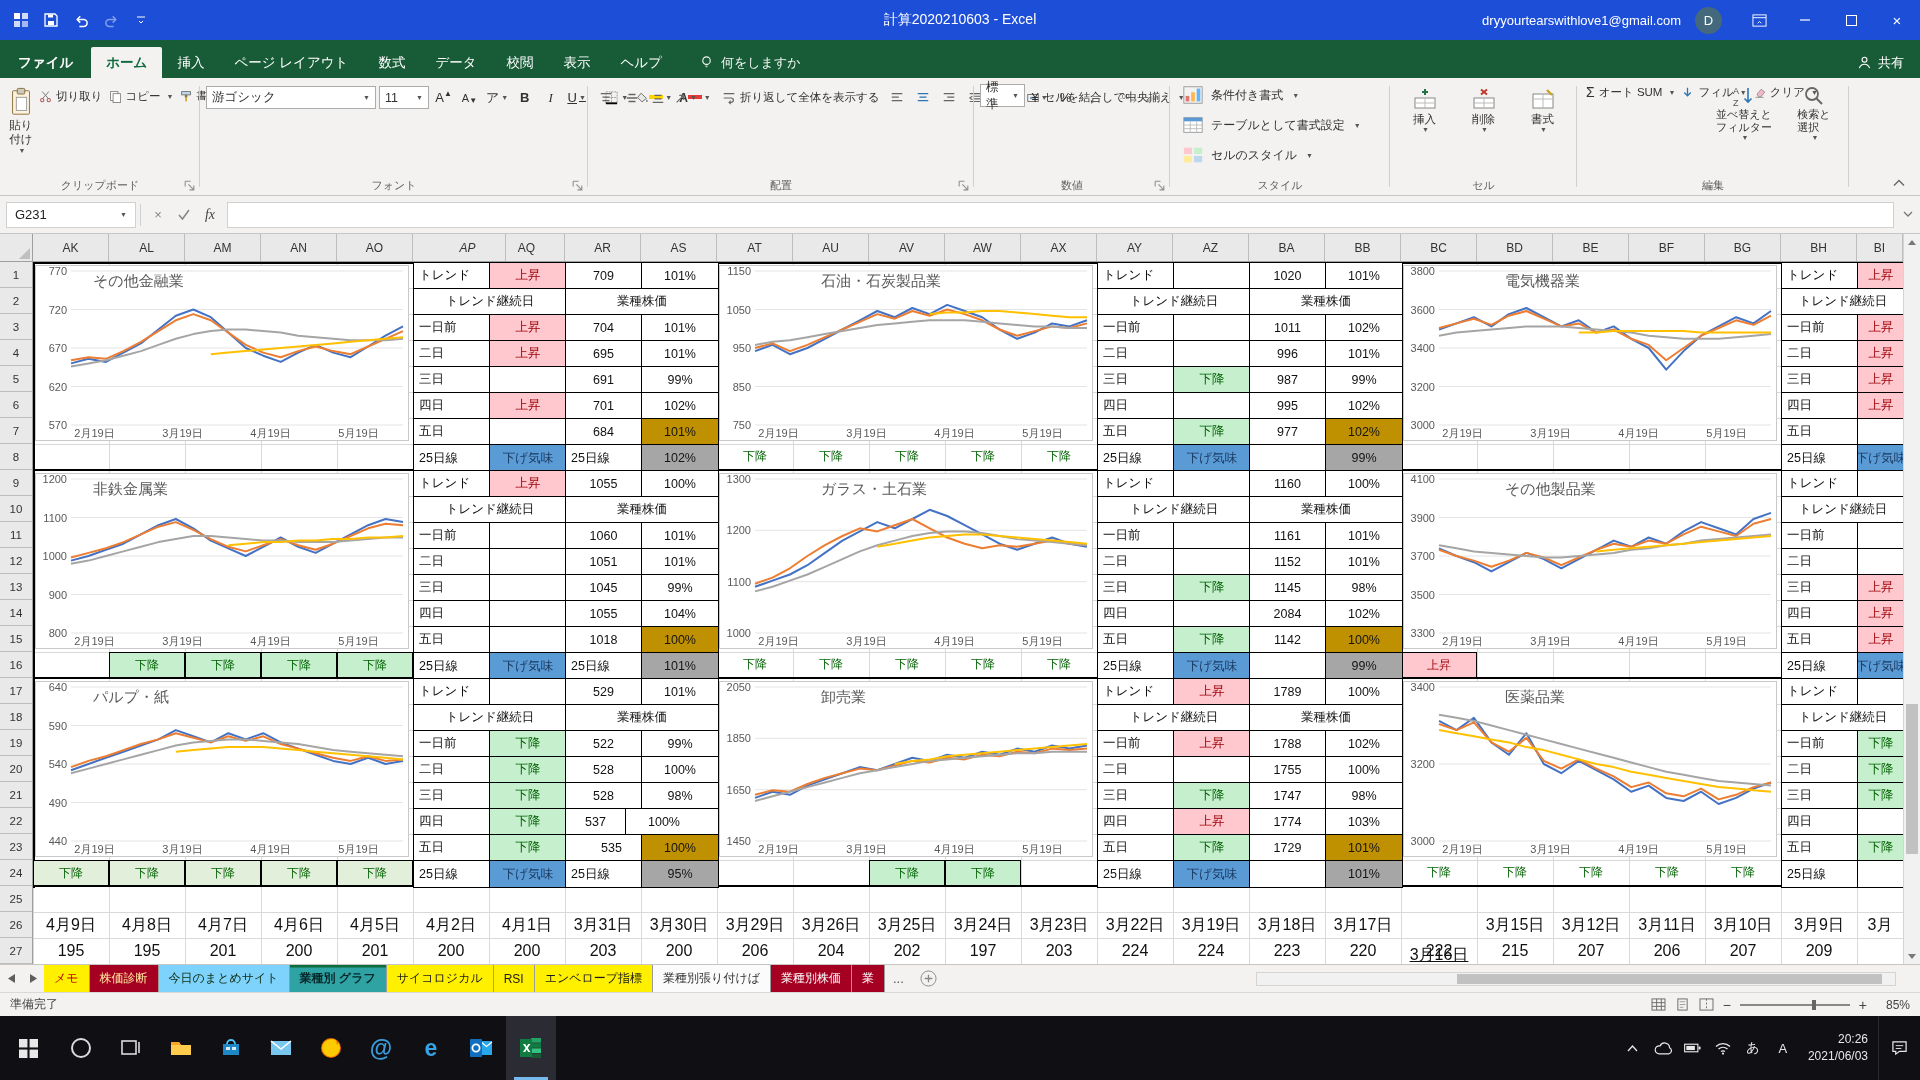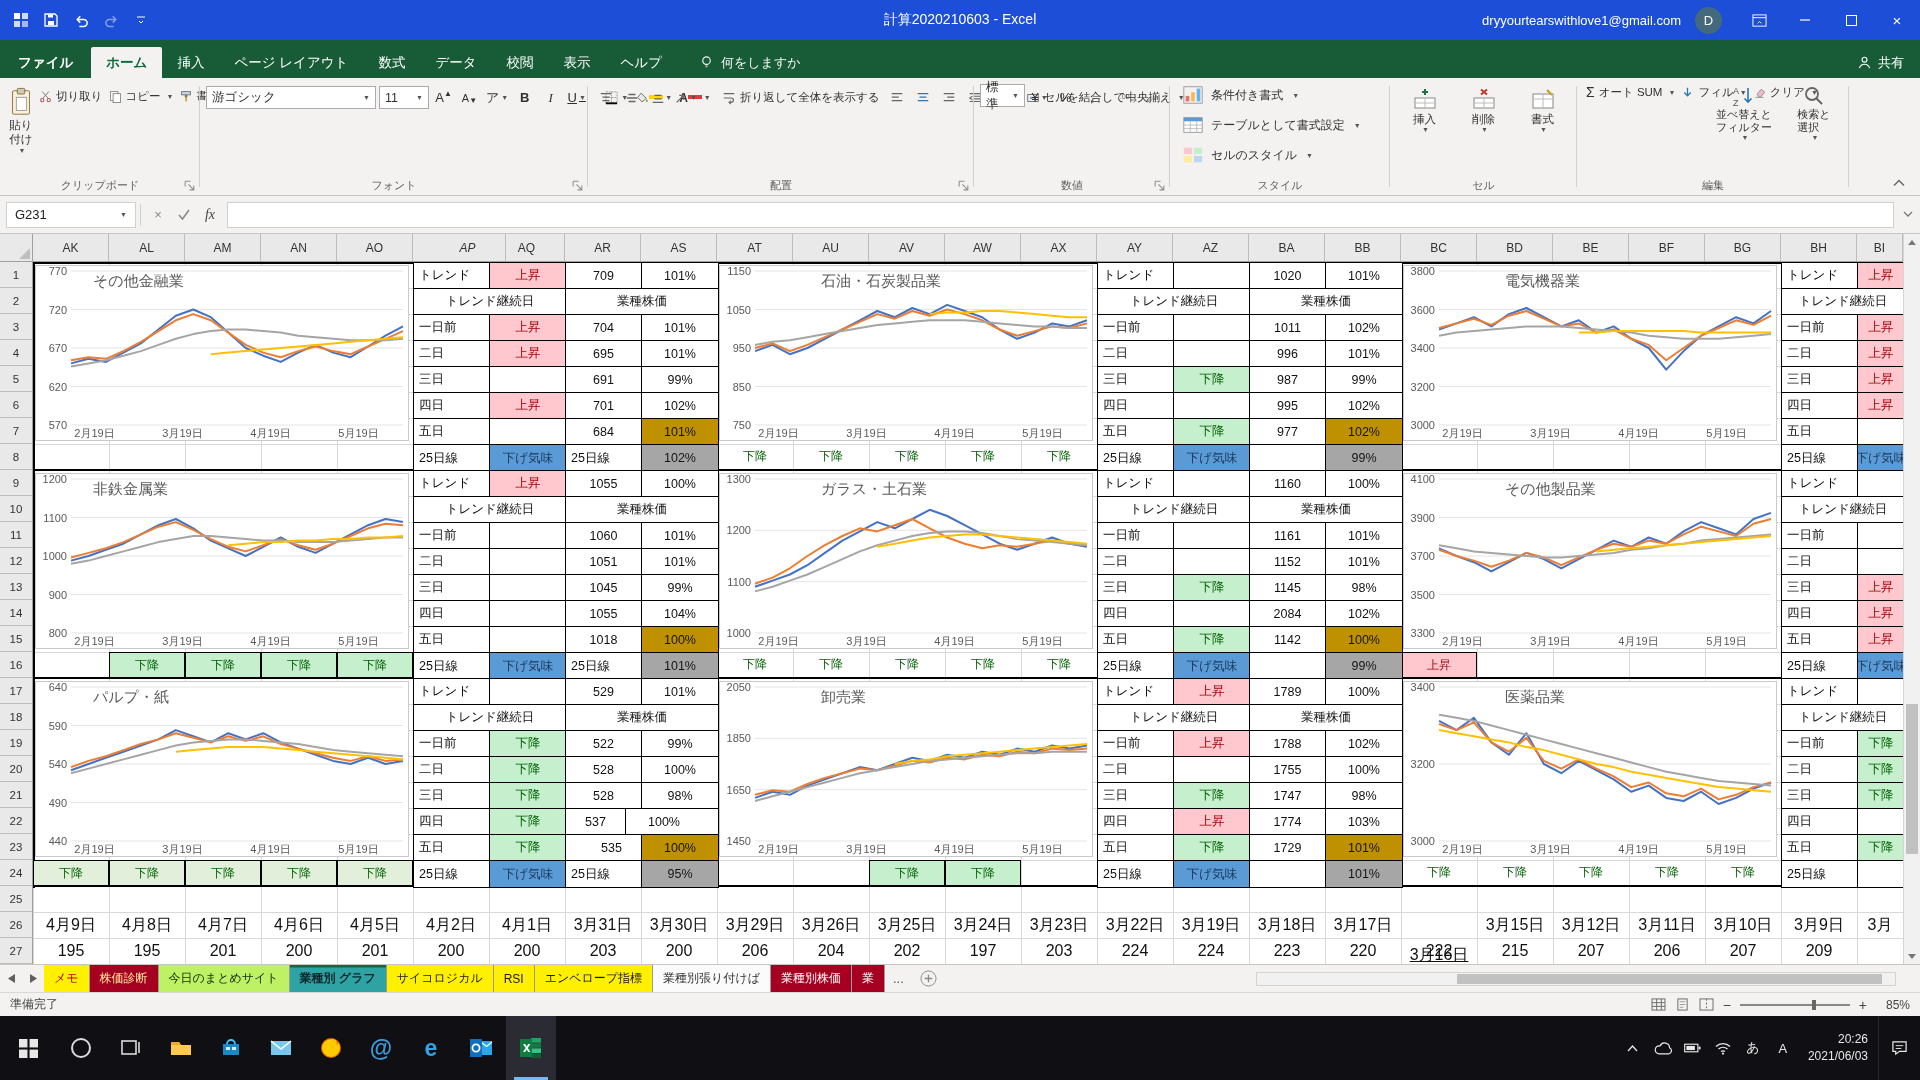--- a/index.html
+++ b/index.html
@@ -1467,21 +1467,21 @@
         </svg>
       </span>
     <span class="st-nav">
         <svg width="7" height="9" viewBox="0 0 7 9">
           <path d="M0 0l7 4.5L0 9z" fill="#605E5C"></path>
         </svg>
       </span>
     <div id="stabs">
         <div class="stab" style="background: rgb(255, 240, 0); color: rgb(192, 0, 0);">メモ</div>
         <div class="stab" style="background: rgb(165, 0, 33); color: rgb(255, 233, 160);">株価診断</div>
-        <div class="stab" style="background: #bef264; color: rgb(16, 42, 16);">今日のまとめサイト</div>
+        <div class="stab" style="background: #7dd3fc; color: rgb(16, 42, 16);">今日のまとめサイト</div>
         <div class="stab active" style="background: rgb(47, 163, 163); color: rgb(6, 38, 42);">業種別 グラフ</div>
         <div class="stab" style="background: rgb(255, 240, 0); color: rgb(26, 26, 26);">サイコロジカル</div>
         <div class="stab" style="background: rgb(255, 240, 0); color: rgb(26, 26, 26);">RSI</div>
         <div class="stab" style="background: rgb(255, 240, 0); color: rgb(26, 26, 26);">エンベロープ指標</div>
         <div class="stab" style="background: rgb(251, 251, 251); color: rgb(51, 51, 51);">業種別張り付けば</div>
         <div class="stab" style="background: rgb(165, 0, 33); color: rgb(255, 255, 255);">業種別株価</div>
         <div class="stab" style="background: rgb(165, 0, 33); color: rgb(255, 255, 255);">業</div>
       </div>
     <span class="st-more">...</span>
     <span class="st-add">

